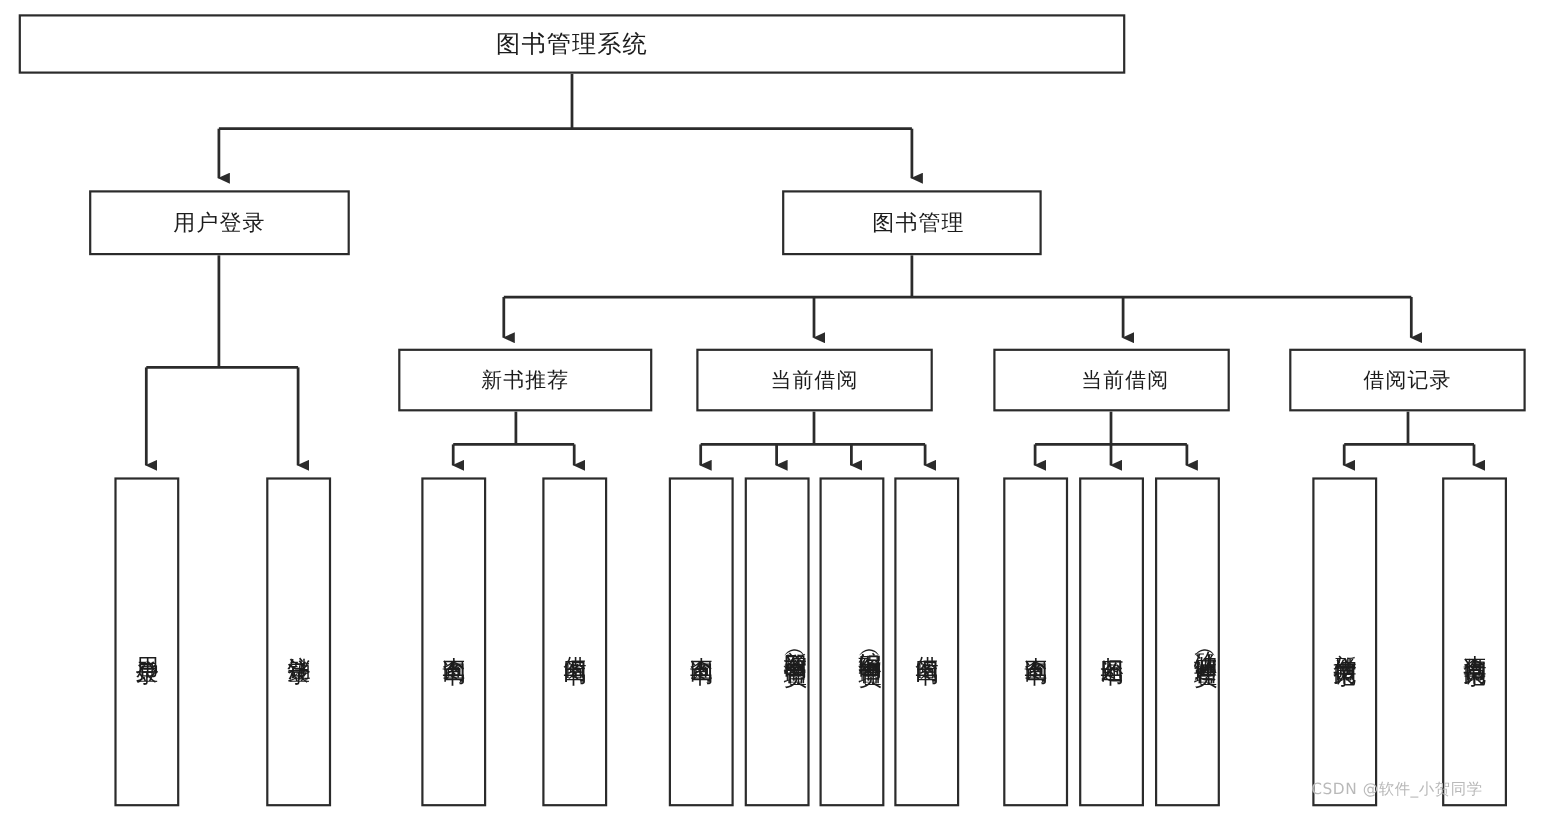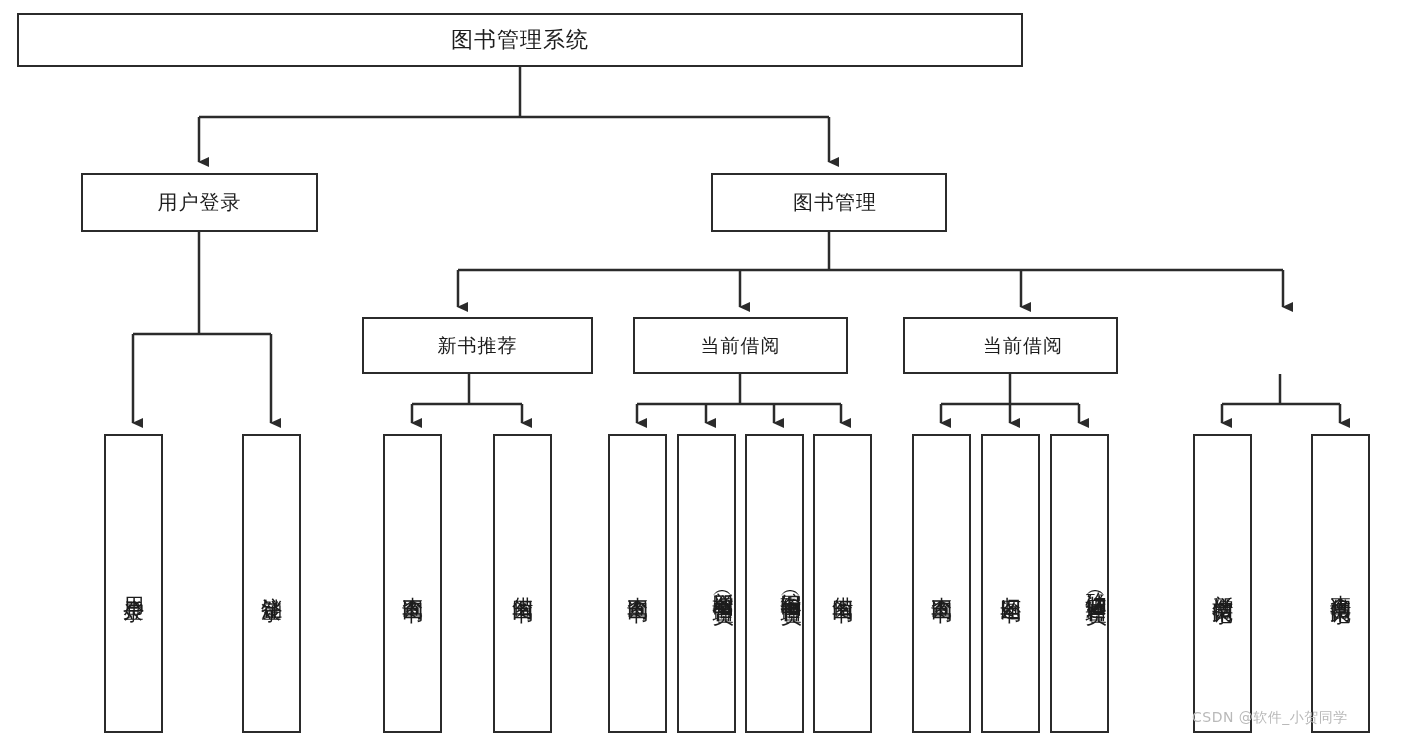--- a/index.html
+++ b/index.html
@@ -146,20 +146,23 @@
 
   <div class="node level3" style="left:362px; top:317px; width:231px; height:57px;">
     <span>新书推荐</span>
   </div>
   <div class="node level3" style="left:633px; top:317px; width:215px; height:57px;">
     <span>当前借阅</span>
   </div>
   <div class="node level3" style="left:903px; top:317px; width:215px; height:57px;padding-left:25px;">
     <span>当前借阅</span>
   </div>
+  <div class="node level3" style="left:1172px; top:317px; width:215px; height:57px;">
+    <span>借阅记录</span>
+  </div>
 
   <div class="node leaf" style="left:104px; top:434px; width:59px; height:299px;">
     <span class="vtext">用户登录</span>
   </div>
   <div class="node leaf" style="left:242px; top:434px; width:59px; height:299px;">
     <span class="vtext">注销登录</span>
   </div>
 
   <div class="node leaf" style="left:383px; top:434px; width:59px; height:299px;">
     <span class="vtext">查询图书</span>

